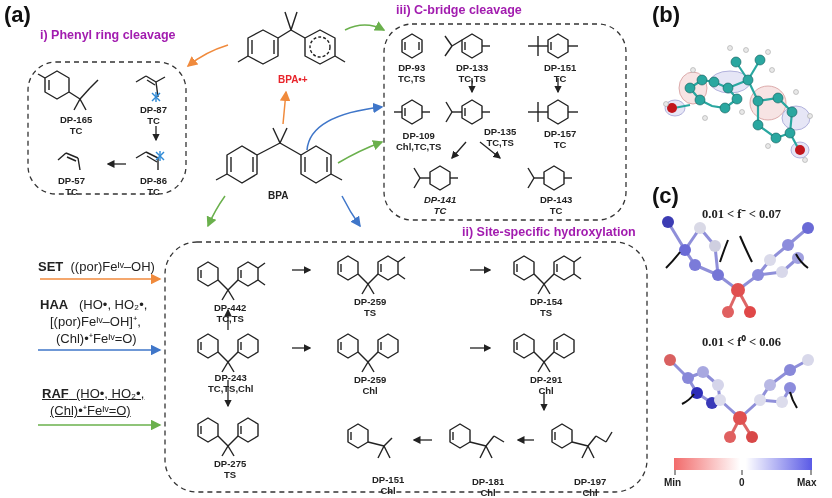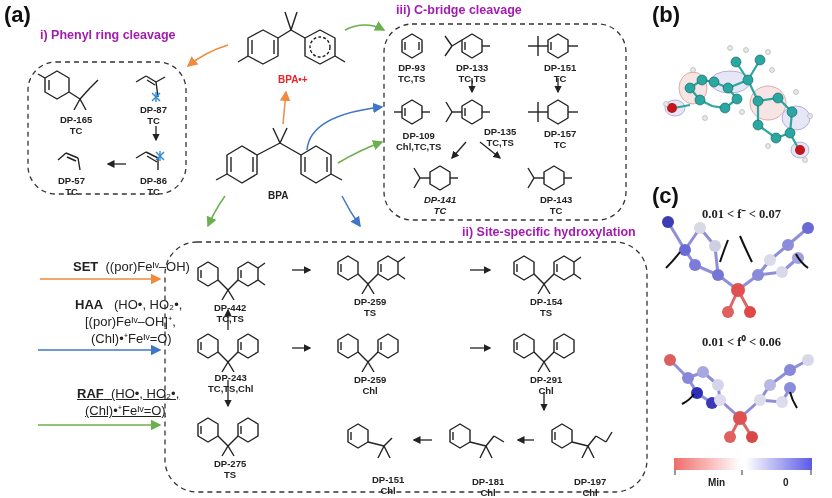--- a/index.html
+++ b/index.html
@@ -3,26 +3,26 @@
 <meta charset="utf-8">
 <style>
   html,body{margin:0;padding:0;background:#fff;}
   body{width:832px;height:498px;position:relative;overflow:hidden;font-family:"Liberation Sans",sans-serif;color:#222;}
   .abs{position:absolute;}
   .panel-label{font-family:"Liberation Sans",sans-serif;font-weight:bold;font-size:22px;color:#111;}
   .sec-title{font-weight:bold;font-size:12.5px;color:#a21caf;white-space:nowrap;}
   .lbl{font-weight:bold;font-size:9.5px;text-align:center;line-height:11px;color:#222;white-space:nowrap;}
   .lbl .sub{display:block;}
   .italic{font-style:italic;}
-  .mech{font-size:13px;line-height:17px;color:#222;white-space:nowrap;margin-left:35px;}
+  .mech{font-size:13px;line-height:17px;color:#222;white-space:nowrap;}
   .mech b{font-weight:bold;}
   .red{color:#e8232a;}
   svg{position:absolute;left:0;top:0;}
   .fm{font-family:"Liberation Serif",serif;font-weight:bold;font-size:12.5px;white-space:nowrap;}
-  .scale-lbl{font-weight:bold;font-size:10px;margin-left:44px;}
+  .scale-lbl{font-weight:bold;font-size:10px;}
 </style>
 </head>
 <body>
 
 <div class="abs panel-label" style="left:4px;top:2px;">(a)</div>
 <div class="abs panel-label" style="left:652px;top:2px;">(b)</div>
 <div class="abs panel-label" style="left:652px;top:183px;">(c)</div>
 
 <div class="abs sec-title" style="left:40px;top:28px;">i) Phenyl ring cleavage</div>
 <div class="abs sec-title" style="left:396px;top:3px;">iii) C-bridge cleavage</div>

